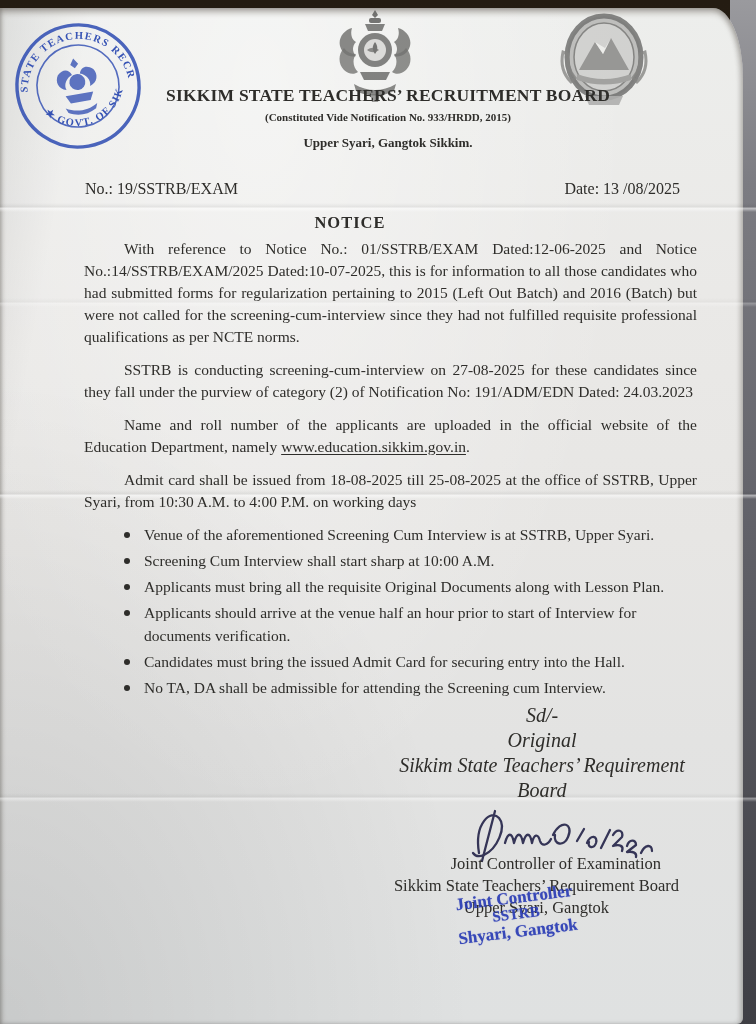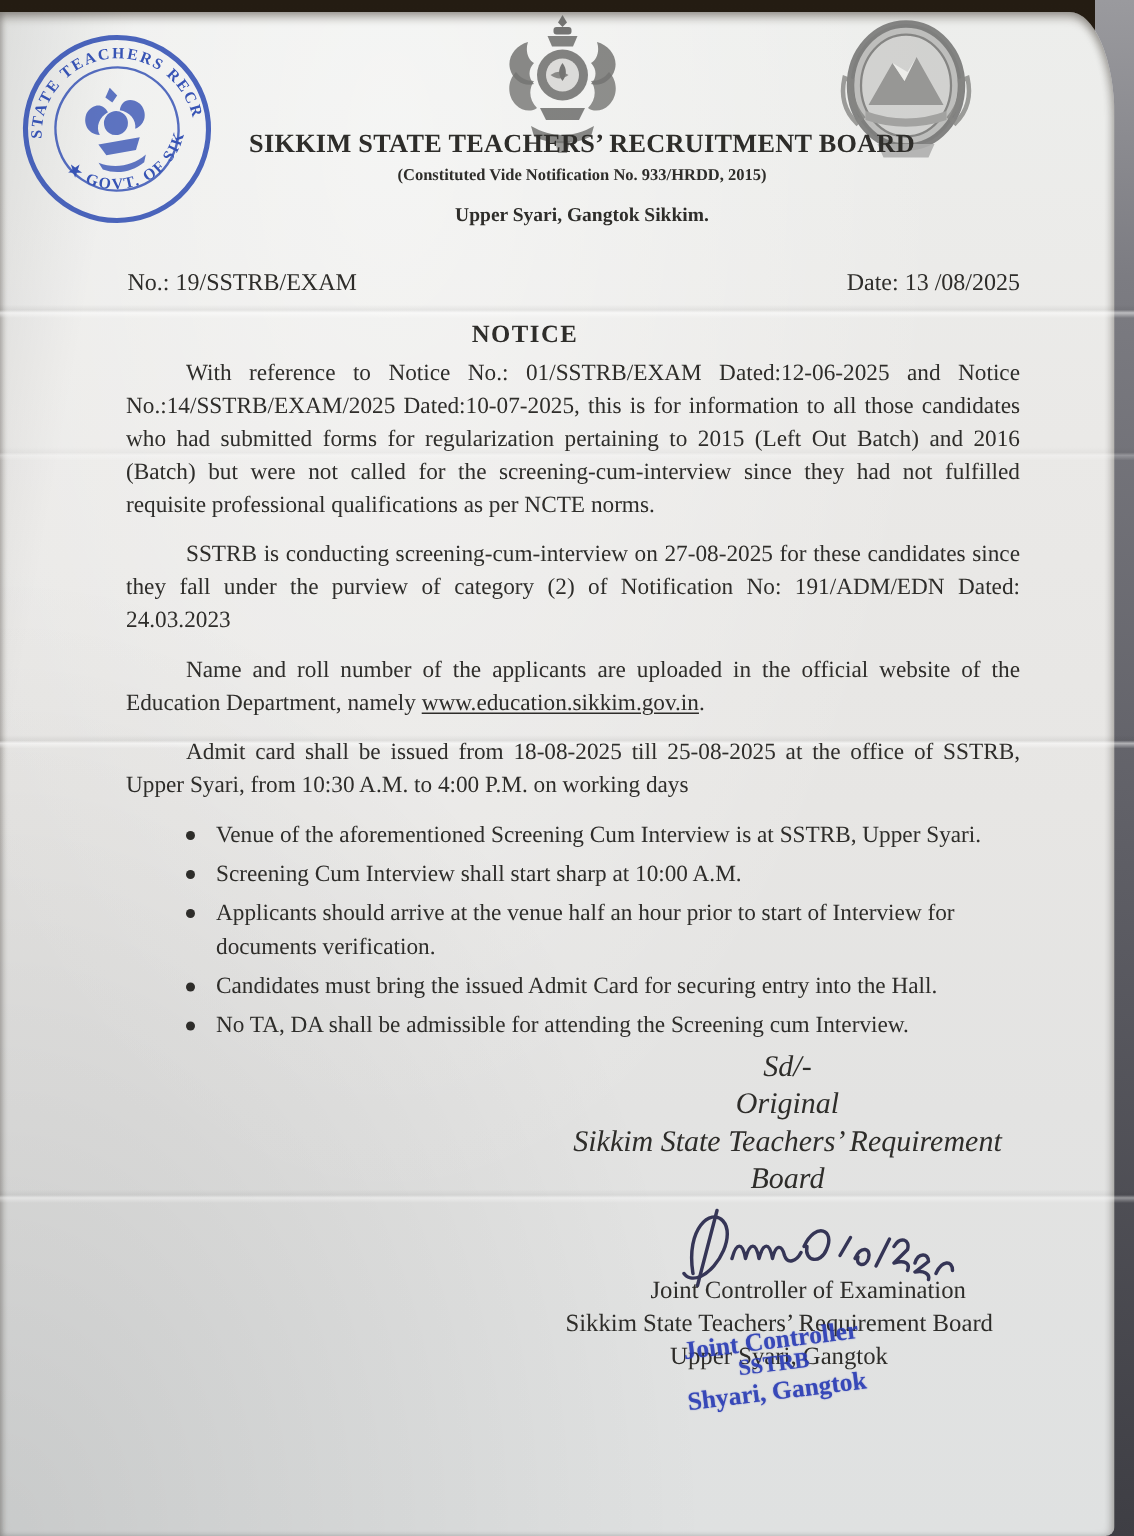--- a/index.html
+++ b/index.html
@@ -31,21 +31,21 @@
   
   .stamp-left{position:absolute;left:12px;top:20px;width:132px;height:132px;transform:rotate(-10deg);opacity:.92;}
   .emblem-center{position:absolute;left:322px;top:6px;width:106px;height:100px;opacity:.85;}
   .seal-right{position:absolute;left:551px;top:12px;width:106px;height:98px;opacity:.9;}
   .org-name{position:absolute;top:85px;left:120px;right:100px;text-align:center;font-weight:bold;font-size:17.5px;letter-spacing:.2px;}
   .org-sub1{position:absolute;top:111px;left:120px;right:100px;text-align:center;font-weight:bold;font-size:11px;}
   .org-sub2{position:absolute;top:135px;left:120px;right:100px;text-align:center;font-weight:bold;font-size:13px;}
   .ref-row{position:absolute;top:180px;left:85px;right:76px;display:flex;justify-content:space-between;font-size:16px;}
   .notice-title{position:absolute;top:213px;left:0;right:56px;text-align:center;font-weight:bold;font-size:16.5px;letter-spacing:1px;}
 
-  .content{position:absolute;top:238px;left:84px;right:76px;font-size:15.5px;line-height:22px;text-align:justify;}
+  .content{position:absolute;top:238px;left:84px;right:59px;font-size:15.5px;line-height:22px;text-align:justify;}
   .content p{margin:0 0 11px 0;text-indent:40px;}
   .content p.tight{margin-bottom:10px;}
   .url{text-decoration:underline;text-underline-offset:2px;}
   ul.blist{margin:2px 0 0 0;padding:0 0 0 46px;list-style:none;}
   ul.blist li{position:relative;margin:0 0 3px 0;line-height:23px;text-align:left;padding-left:14px;}
   ul.blist li::before{content:"";position:absolute;left:-6px;top:9px;width:6px;height:6px;border-radius:50%;background:#2e2d2a;}
 
   .signoff{width:330px;margin:4px -10px 4px auto;text-align:center;font-size:20px;line-height:25px;font-style:italic;}
   .sig-block{position:relative;height:150px;margin-top:4px;}
   .sig-scribble{position:absolute;right:28px;top:-4px;width:210px;height:62px;}
@@ -134,20 +134,21 @@
 
 <div class="content ink">
   <p>With reference to Notice No.: 01/SSTRB/EXAM Dated:12-06-2025 and Notice No.:14/SSTRB/EXAM/2025 Dated:10-07-2025, this is for information to all those candidates who had submitted forms for regularization pertaining to 2015 (Left Out Batch) and 2016 (Batch) but were not called for the screening-cum-interview since they had not fulfilled requisite professional qualifications as per NCTE norms.</p>
   <p>SSTRB is conducting screening-cum-interview on 27-08-2025 for these candidates since they fall under the purview of category (2) of Notification No: 191/ADM/EDN Dated: 24.03.2023</p>
   <p><span>Name and roll number of the applicants are uploaded in the official website of the Education Department, namely </span><span class="url">www.education.sikkim.gov.in</span><span>.</span></p>
   <p class="tight">Admit card shall be issued from 18-08-2025 till 25-08-2025 at the office of SSTRB, Upper Syari, from 10:30 A.M. to 4:00 P.M. on working days</p>
 
   <ul class="blist">
     <li>Venue of the aforementioned Screening Cum Interview is at SSTRB, Upper Syari.</li>
     <li>Screening Cum Interview shall start sharp at 10:00 A.M.</li>
+    <li>Applicants must bring all the requisite Original Documents along with Lesson Plan.</li>
     <li>Applicants should arrive at the venue half an hour prior to start of Interview for documents verification.</li>
     <li>Candidates must bring the issued Admit Card for securing entry into the Hall.</li>
     <li>No TA, DA shall be admissible for attending the Screening cum Interview.</li>
   </ul>
 
   <div class="signoff">
     <div>Sd/-</div>
     <div>Original</div>
     <div>Sikkim State Teachers’ Requirement Board</div>
   </div>

